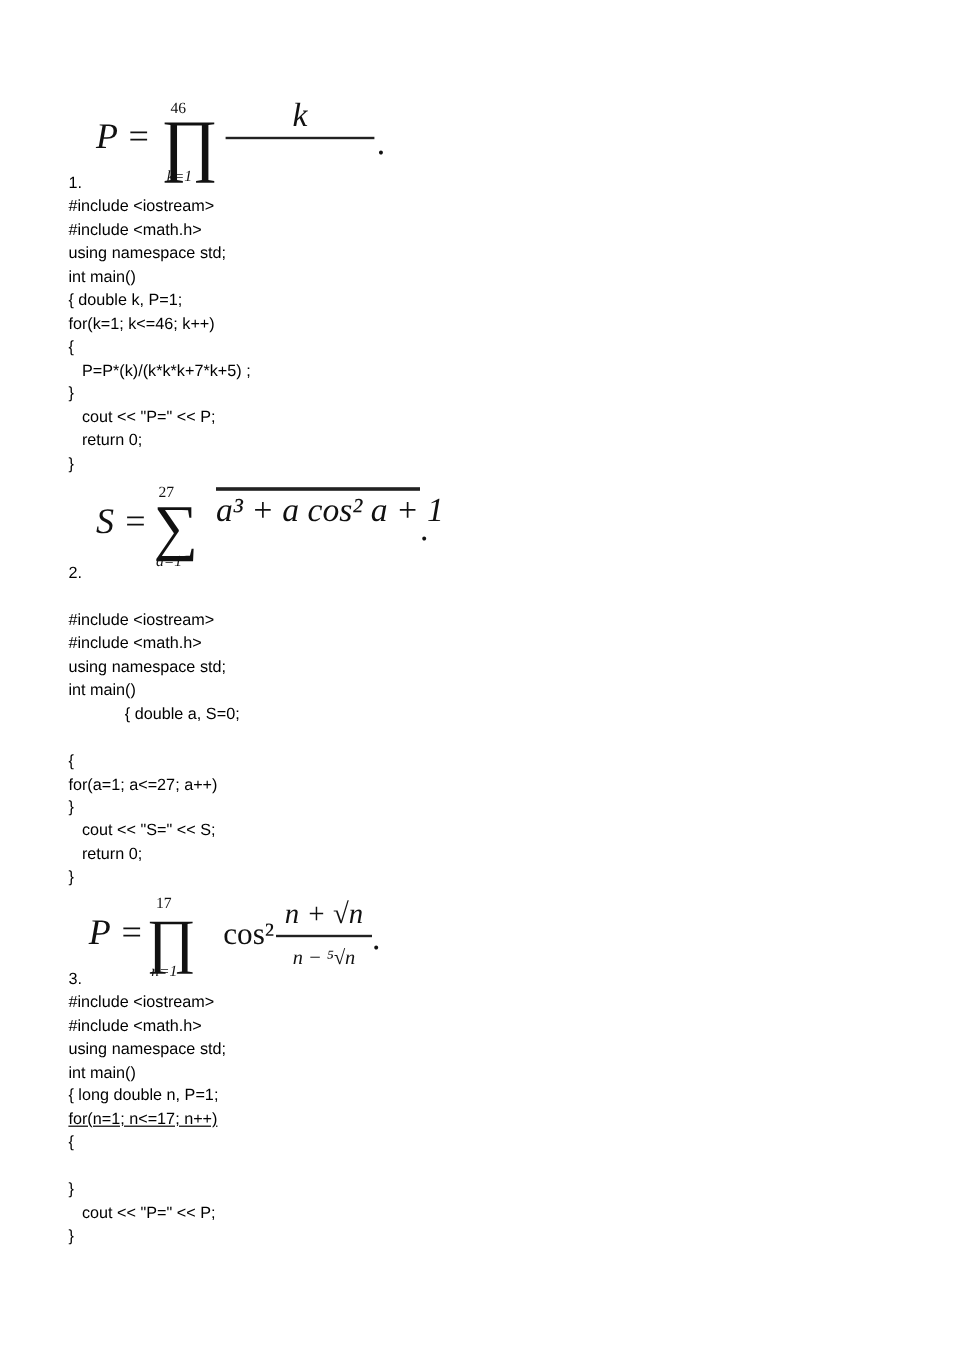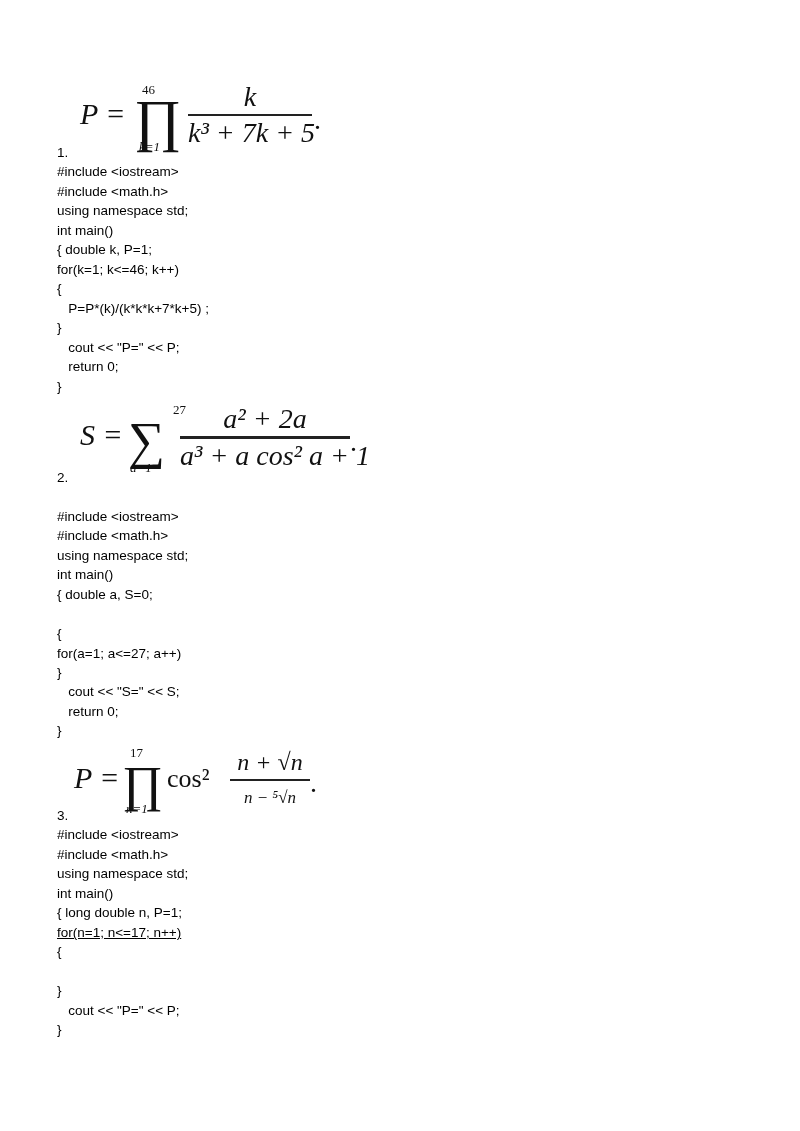--- a/index.html
+++ b/index.html
@@ -27,71 +27,69 @@
 
 
   <div class="formula" style="left:80px; top:82px; width:230px; height:70px;">
     <div class="lhs it" style="left:0; top:17px;">P =</div>
     <div class="lim" style="left:62px; top:0px;">46</div>
     <div class="big-op" style="left:54px; top:10px;">∏</div>
     <div class="lim it" style="left:59px; top:57px;">k=1</div>
     <div class="frac" style="left:108px; top:0px; width:124px;">
       <div class="num it">k</div>
       <div class="bar"></div>
-      <div class="den it">k³ + 7k + 5</div>
     </div>
     <div class="dot" style="left:234px; top:22px;">.</div>
   </div>
 
   <div class="line" style="top:143px;">1.</div>
   <div class="line" style="top:162px;">#include &lt;iostream&gt;</div>
   <div class="line" style="top:182px;">#include &lt;math.h&gt;</div>
   <div class="line" style="top:201px;">using namespace std;</div>
   <div class="line" style="top:221px;">int main()</div>
   <div class="line" style="top:240px;">{ double k, P=1;</div>
   <div class="line" style="top:260px;">for(k=1; k&lt;=46; k++)</div>
   <div class="line" style="top:279px;">{</div>
   <div class="line" style="top:299px;">   P=P*(k)/(k*k*k+7*k+5) ;</div>
   <div class="line" style="top:318px;">}</div>
   <div class="line" style="top:338px;">   cout &lt;&lt; "P=" &lt;&lt; P;</div>
   <div class="line" style="top:357px;">   return 0;</div>
   <div class="line" style="top:377px;">}</div>
 
   <div class="formula" style="left:80px; top:402px; width:290px; height:72px;">
     <div class="lhs it" style="left:0; top:18px;">S =</div>
-    <div class="lim" style="left:52px; top:0px;margin-left:41px;">27</div>
+    <div class="lim" style="left:52px; top:0px;">27</div>
     <div class="big-op" style="left:48px; top:10px; font-size:52px;">∑</div>
     <div class="lim it" style="left:50px; top:58px;">a=1</div>
     <div class="frac" style="left:100px; top:2px; width:170px;">
-      <div class="num it">a² + 2a</div>
       <div class="bar" style="height:2.5px;"></div>
       <div class="den it">a³ + a cos² a + 1</div>
     </div>
     <div class="dot" style="left:270px; top:24px;">.</div>
   </div>
 
   <div class="line" style="top:468px;">2.</div>
   <div class="line" style="top:507px;">#include &lt;iostream&gt;</div>
   <div class="line" style="top:526px;">#include &lt;math.h&gt;</div>
   <div class="line" style="top:546px;">using namespace std;</div>
   <div class="line" style="top:565px;">int main()</div>
-  <div class="line" style="top:585px;">{ double a, S=0;</div>
+  <div class="line" style="top:585px;margin-left:47px;">{ double a, S=0;</div>
   <div class="line" style="top:604px;margin-top:40px;">for(a=1; a&lt;=27; a++)</div>
   <div class="line" style="top:624px;">{</div>
   <div class="line" style="top:663px;">}</div>
   <div class="line" style="top:682px;">   cout &lt;&lt; "S=" &lt;&lt; S;</div>
   <div class="line" style="top:702px;">   return 0;</div>
   <div class="line" style="top:721px;">}</div>
 
   <div class="formula" style="left:74px; top:745px; width:240px; height:70px;">
     <div class="lhs it" style="left:0; top:18px;">P =</div>
     <div class="lim" style="left:56px; top:0px;">17</div>
     <div class="big-op" style="left:48px; top:10px; font-size:50px;">∏</div>
     <div class="lim it" style="left:52px; top:56px;">n=1</div>
-    <div class="lhs" style="left:93px; top:19px; font-size:26px;">cos²</div>
+    <div class="lhs" style="left:112px; top:19px; font-size:26px;">cos²</div>
     <div class="frac" style="left:156px; top:2px; width:80px;">
       <div class="num it" style="font-size:24px;">n + √n</div>
       <div class="bar"></div>
       <div class="den it" style="font-size:17px;">n − ⁵√n</div>
     </div>
     <div class="dot" style="left:236px; top:22px;">.</div>
   </div>
 
   <div class="line" style="top:806px;">3.</div>
   <div class="line" style="top:825px;">#include &lt;iostream&gt;</div>

